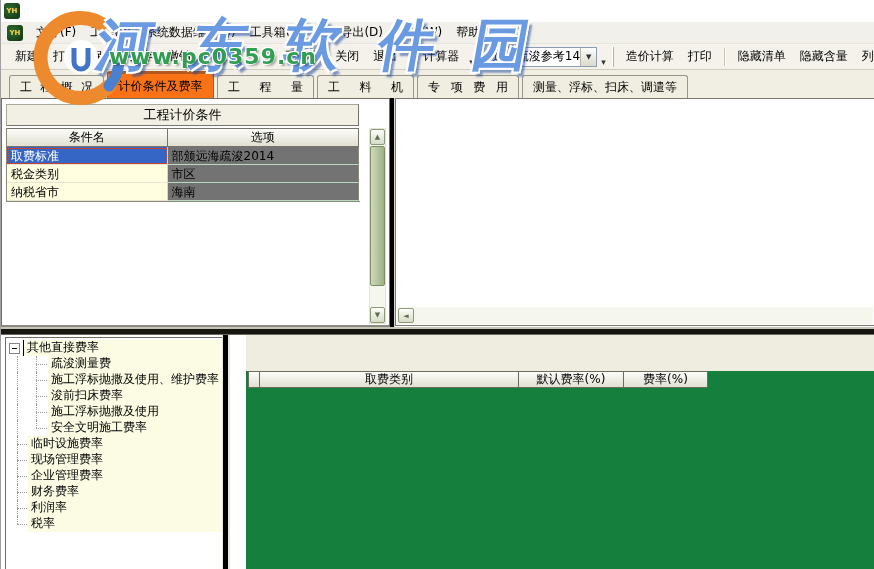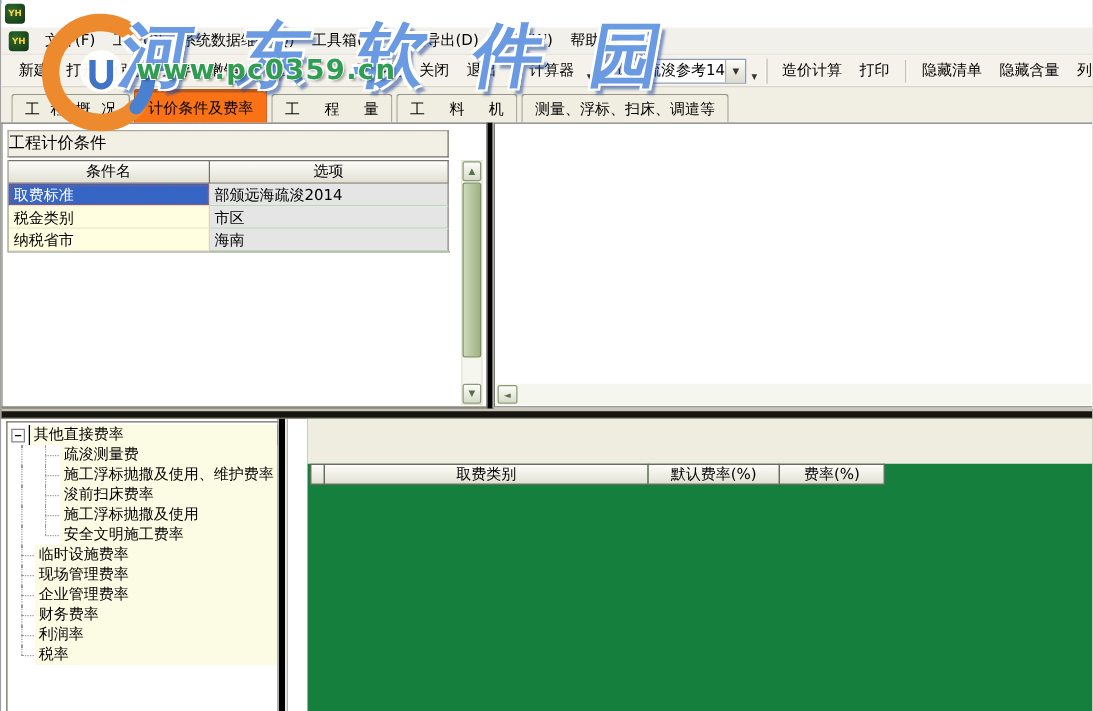--- a/index.html
+++ b/index.html
@@ -36,27 +36,27 @@
   
   .tabbar{position:absolute;left:0;top:70px;width:874px;height:28px;background:#f1efe3;display:flex;align-items:flex-end;padding-left:8px;}
   .tab{height:23px;background:linear-gradient(#fbfaf4,#ecead c);background:#f0eee0;border:1px solid #98968a;border-bottom:none;border-radius:3px 3px 0 0;margin-right:3px;display:flex;align-items:center;padding:0 10px;cursor:default;position:relative;}
   .tab span{display:block;width:100%;text-align:center;}
   .tab.spread span{text-align:justify;text-align-last:justify;}
   .tab.active{height:27px;background:#f97316;border:1px solid #b4581e;border-top:3px solid #b4581e;border-bottom:none;z-index:2;}
 
   
   .topmain{position:absolute;left:0;top:98px;width:874px;height:229px;background:#fff;}
   .panel-tl{position:absolute;left:0;top:0;width:389px;height:229px;background:#fff;border:1px solid #716f64;border-bottom:2px solid #8a887c;}
-  .tl-header{position:absolute;left:4px;top:5px;width:353px;height:22px;background:#f2f0e4;border:1px solid #aaa89a;border-right-color:#75736a;border-bottom-color:#75736a;text-align:left;line-height:20px;font-size:13px;}
+  .tl-header{position:absolute;left:4px;top:5px;width:353px;height:22px;background:#f2f0e4;border:1px solid #aaa89a;border-right-color:#75736a;border-bottom-color:#75736a;text-align:center;line-height:20px;font-size:13px;}
   .cond-table{position:absolute;left:4px;top:29px;width:353px;border-left:1px solid #8a887a;}
   .cond-hrow{display:flex;height:19px;}
   .cond-hcell{background:linear-gradient(#fdfdfa,#e2e0d2);border:1px solid #75736a;border-left:none;text-align:center;line-height:17px;}
   .cond-row{display:flex;height:18px;}
   .cond-cname{width:161px;background:#fffee1;border-right:1px solid #d8d6c0;border-bottom:1px solid #e7e5cf;padding:1px 0 0 4px;overflow:hidden;white-space:nowrap;}
-  .cond-copt{width:192px;background:#e5e5e5;border-right:1px solid #8a887a;border-bottom:1px solid #bcd8bc;padding:1px 0 0 4px;overflow:hidden;white-space:nowrap;}
+  .cond-copt{width:192px;background:#737373;border-right:1px solid #8a887a;border-bottom:1px solid #bcd8bc;padding:1px 0 0 4px;overflow:hidden;white-space:nowrap;}
   .cond-cname.selected{background:#3566c5;color:#fff;outline:1px dotted #cc4a3a;outline-offset:-2px;}
   .cond-bottom{height:1px;background:#8a887a;width:353px;}
 
   
   .vscroll{position:absolute;right:3px;top:29px;width:17px;height:196px;background:#f5f7ef;border:1px solid #e3e3d8;}
   .sb-btn{position:absolute;left:0;width:15px;height:16px;background:linear-gradient(#fdfdfb,#d6dcc8);border:1px solid #8a9a77;border-radius:2px;color:#5a6d4e;font-size:7px;display:flex;align-items:center;justify-content:center;}
   .sb-thumb{position:absolute;left:0;width:15px;background:linear-gradient(90deg,#cdd9b8,#9fb283);border:1px solid #7c8f63;border-radius:2px;}
   .hscroll{position:absolute;left:1px;right:1px;bottom:1px;height:17px;background:#f5f7ef;}
   .hsb-btn{position:absolute;left:1px;top:1px;width:16px;height:15px;background:linear-gradient(#fdfdfb,#d6dcc8);border:1px solid #8a9a77;border-radius:2px;color:#5a6d4e;font-size:7px;display:flex;align-items:center;justify-content:center;}
 
@@ -159,20 +159,23 @@
       </div>
     <div class="tab active" style="width:107px;">
         <span>计价条件及费率</span>
       </div>
     <div class="tab spread" style="width:97px;">
         <span>工程量</span>
       </div>
     <div class="tab spread" style="width:97px;">
         <span>工料机</span>
       </div>
+    <div class="tab spread" style="width:102px;">
+        <span>专项费用</span>
+      </div>
     <div class="tab" style="width:166px;">
         <span>测量、浮标、扫床、调遣等</span>
       </div>
   </div>
 
   <div class="topmain">
 
     <div class="panel-tl">
       <div class="tl-header">工程计价条件</div>
       <div class="cond-table">

